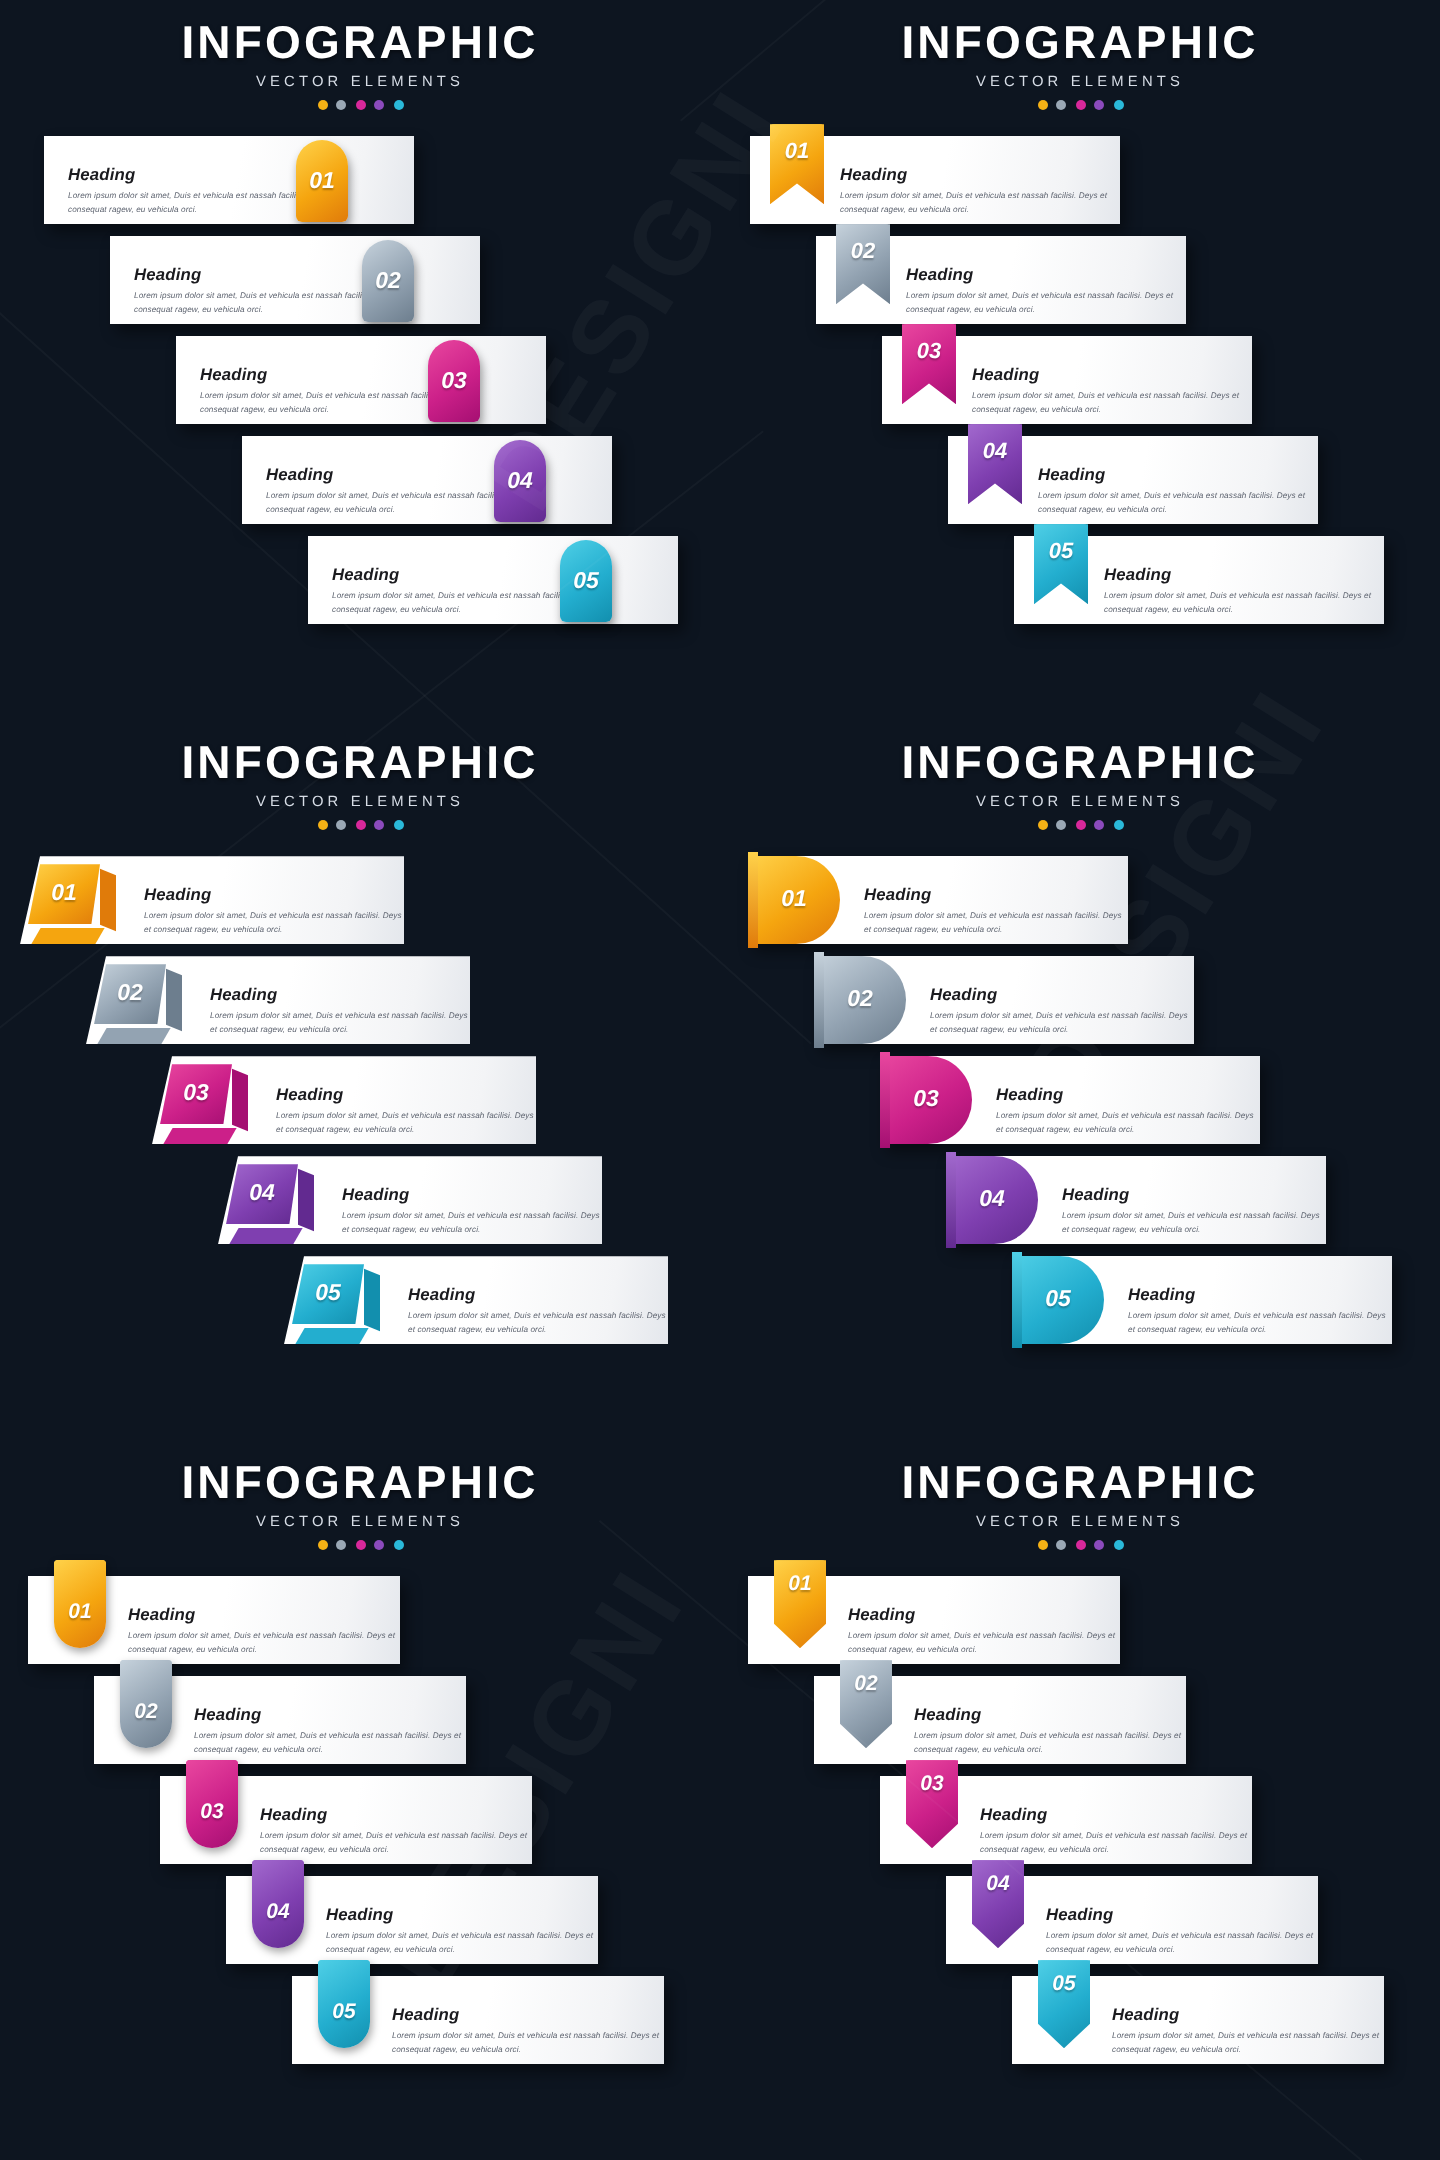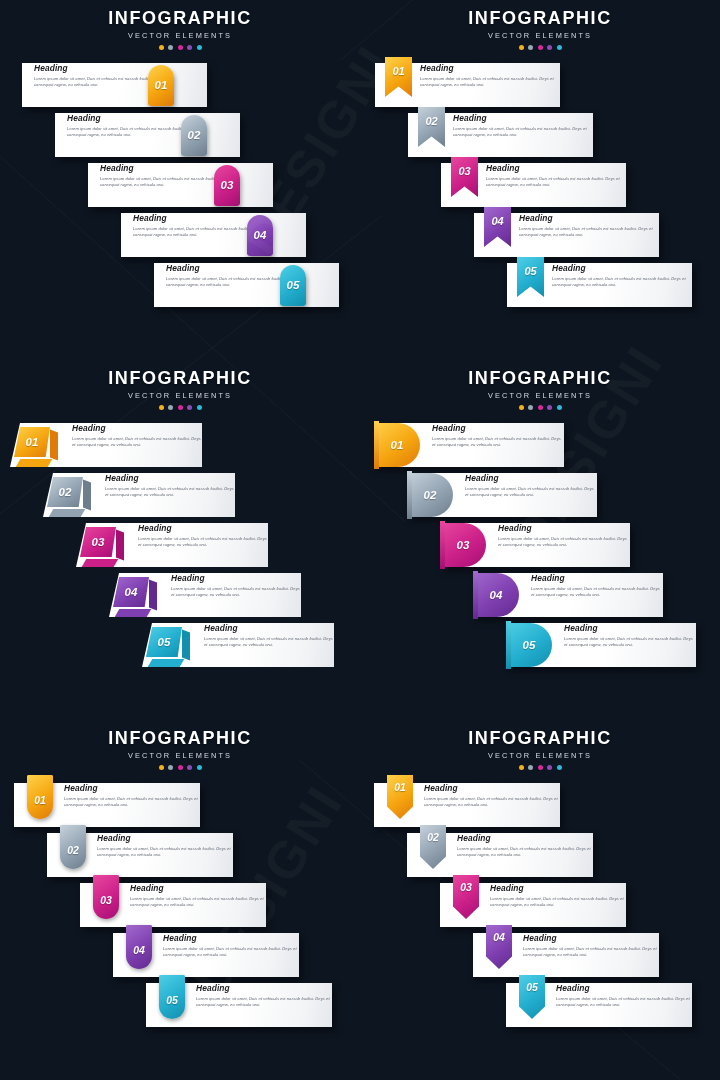--- a/index.html
+++ b/index.html
@@ -13,38 +13,38 @@
   .wm{position:absolute;inset:0;pointer-events:none;overflow:hidden;z-index:40}
   .wm i{position:absolute;display:block;background:rgba(255,255,255,.035);height:1px;transform-origin:0 0}
   .wm b{position:absolute;display:block;color:rgba(255,255,255,.035);font-size:52px;font-weight:bold;letter-spacing:3px;transform-origin:50% 50%;white-space:nowrap;font-family:"Liberation Sans",sans-serif}
 
   .grid{position:absolute;inset:0;display:grid;grid-template-columns:360px 360px;grid-template-rows:360px 360px 360px;z-index:5}
   .panel{position:relative;width:360px;height:360px;overflow:hidden}
 
   
   .hdr{text-align:center;padding-top:9px}
   .hdr .t{
-    color:#ffffff;font-size:18px;font-weight:bold;letter-spacing:1.6px;
+    color:#ffffff;font-size:23px;font-weight:bold;letter-spacing:1.6px;
     line-height:1.05;text-shadow:0 1px 2px rgba(0,0,0,.5);
   }
   .hdr .s{
     color:#d7dde6;font-size:7.4px;letter-spacing:2.1px;margin-top:3px;
   }
   .dots{display:flex;gap:4.5px;justify-content:center;margin-top:5px}
   .dots span{width:5px;height:5px;border-radius:50%;display:block}
 
   
   .rows{position:relative;margin-top:13px}
   .row{position:relative;height:50px;margin-bottom:0}
   .card{
     position:absolute;top:0;height:44px;
     background:linear-gradient(100deg,#ffffff 0%,#ffffff 52%,#f3f4f6 84%,#e4e7ec 100%);
     box-shadow:3px 4px 7px rgba(0,0,0,.45);
   }
-  .card .txt{position:absolute;top:1px}
+  .card .txt{position:absolute;top:15px}
   .hd{
     font-size:8.4px;font-weight:bold;font-style:italic;color:#1b1b1f;
     letter-spacing:.1px;line-height:1;
   }
   .bd{
     font-size:4.1px;font-style:italic;color:#5e6470;line-height:1.62;margin-top:3.4px;
     max-width:150px;letter-spacing:.05px;
   }
   .badge{position:absolute;display:flex;align-items:center;justify-content:center;color:#fff;font-weight:bold;font-style:italic;}
   .badge span{position:relative;z-index:3;text-shadow:0 1px 1px rgba(0,0,0,.28)}

